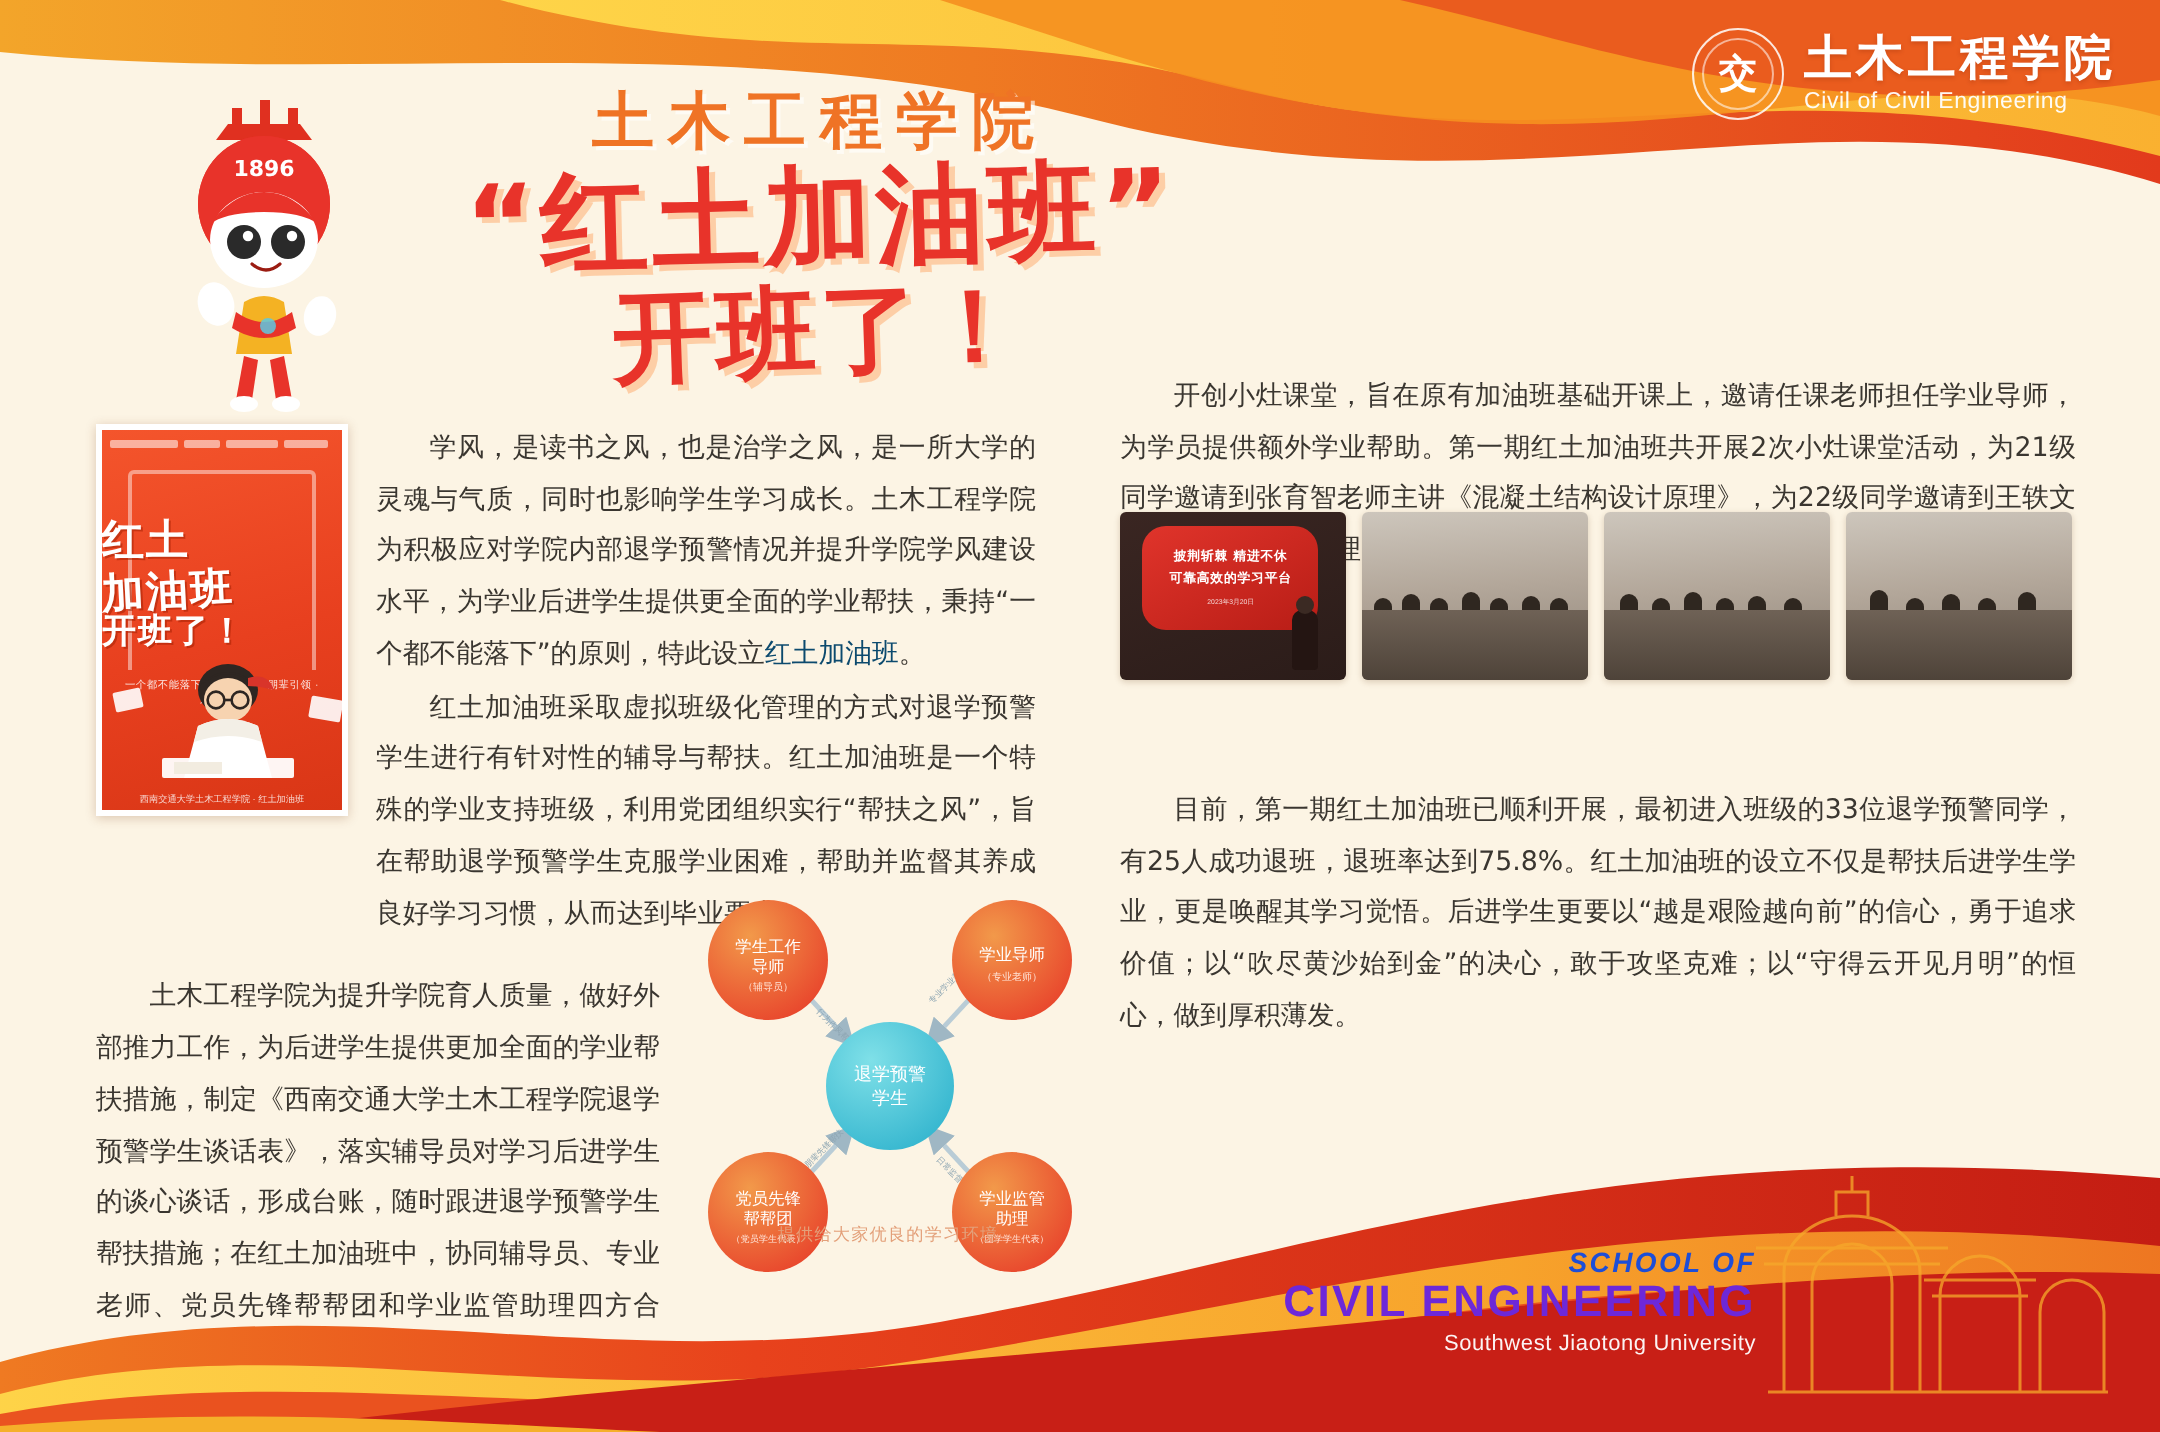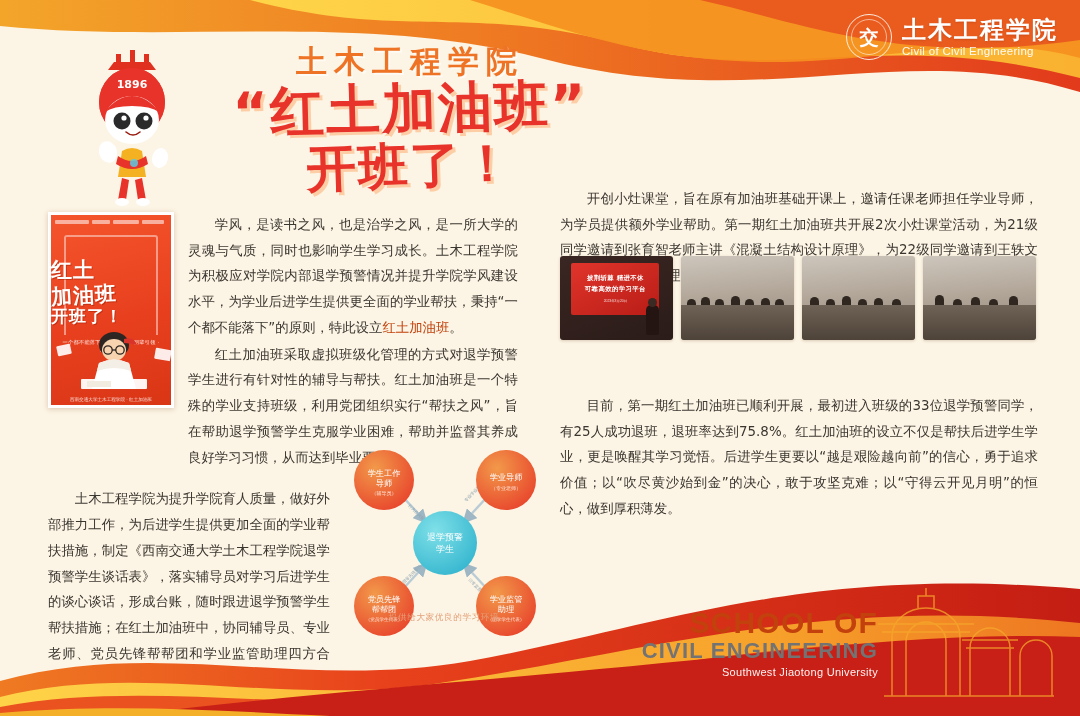--- a/index.html
+++ b/index.html
@@ -90,21 +90,21 @@
   
   .col-left { position: absolute; left: 48px; top: 212px; width: 492px; }
   .col-right { position: absolute; left: 560px; top: 152px; width: 478px; margin-top: 34px; }
 
   p.body {
     font-size: 13.4px; line-height: 1.92; color: #3a3630;
     text-align: justify; text-indent: 2em;
     font-family: "DejaVu Sans", sans-serif;
   }
   p.body + p.body { margin-top: 1px; }
-  .hl { color: #c2410c; }
+  .hl { color: #0c4a6e; }
 
   .left-top { display: flex; gap: 14px; align-items: flex-start; }
   .left-copy { width: 330px; }
 
   
   .promo {
     width: 126px; height: 196px; flex: 0 0 126px;
     border: 3px solid #fff; box-shadow: 0 1px 5px rgba(120,60,20,.25);
     background: linear-gradient(165deg,#f4552c 0%, #e8401f 55%, #d93616 100%);
     position: relative; overflow: hidden;
@@ -160,21 +160,21 @@
     display: flex; gap: 8px;
   }
   .photo {
     width: 113px; height: 84px; border-radius: 3px; overflow: hidden;
     position: relative; box-shadow: 0 1px 3px rgba(100,60,20,.22);
   }
   .photo-1 { background: linear-gradient(160deg,#3a2622 0%,#2b1c19 100%); }
   .screen-red {
     position: absolute; left: 10%; top: 8%; width: 78%; height: 62%;
     background: linear-gradient(150deg,#e0342b,#b81d16);
-    border-radius: 2px;
+    border-radius: 12px;
     display: flex; flex-direction: column; align-items: center; justify-content: center;
     gap: 2px;
   }
   .screen-red .sl {
     color: #fff; font-size: 6.4px; font-weight: bold; letter-spacing: .4px;
     font-family: "DejaVu Sans", sans-serif; white-space: nowrap;
   }
   .screen-red .sl2 { font-size: 6.4px; }
   .screen-red .sdate { font-size: 3.4px; color: rgba(255,255,255,.8); margin-top:3px; }
   .speaker {
@@ -193,22 +193,22 @@
   .heads { position:absolute; left:2px; right:2px; bottom:34%; height:26px; }
   .heads i {
     position:absolute; bottom:0; width:9px; height:12px; border-radius:5px 5px 2px 2px;
     background:#2f2720; display:block;
   }
 
   
   .footer-text {
     position: absolute; right: 202px; bottom: 38px; text-align: right; z-index: 40;
   }
-  .f1 { color: #c2410c; font-size: 30px; font-weight: bold; letter-spacing: 1.2px; line-height: 1.08; }
-  .f2 { color: #737373; font-size: 22px; font-weight: bold; letter-spacing: 1.2px; line-height: 1.08; }
+  .f1 { color: #1d4ed8; font-size: 14px; font-weight: bold; letter-spacing: 1.2px; line-height: 1.08; font-style: italic; }
+  .f2 { color: #6d28d9; font-size: 22px; font-weight: bold; letter-spacing: 1.2px; line-height: 1.08; }
   .f3 { color: #fff; font-size: 11px; letter-spacing: .3px; margin-top: 3px; opacity:.95; }
   .footer-arch { position: absolute; right: 26px; bottom: 18px; z-index: 38; }
 </style>
 </head>
 <body>
 
 <div class="poster">
 
   <div class="top-band">
     <svg class="ribbon-svg" width="1080" height="120" viewBox="0 0 1080 120">

